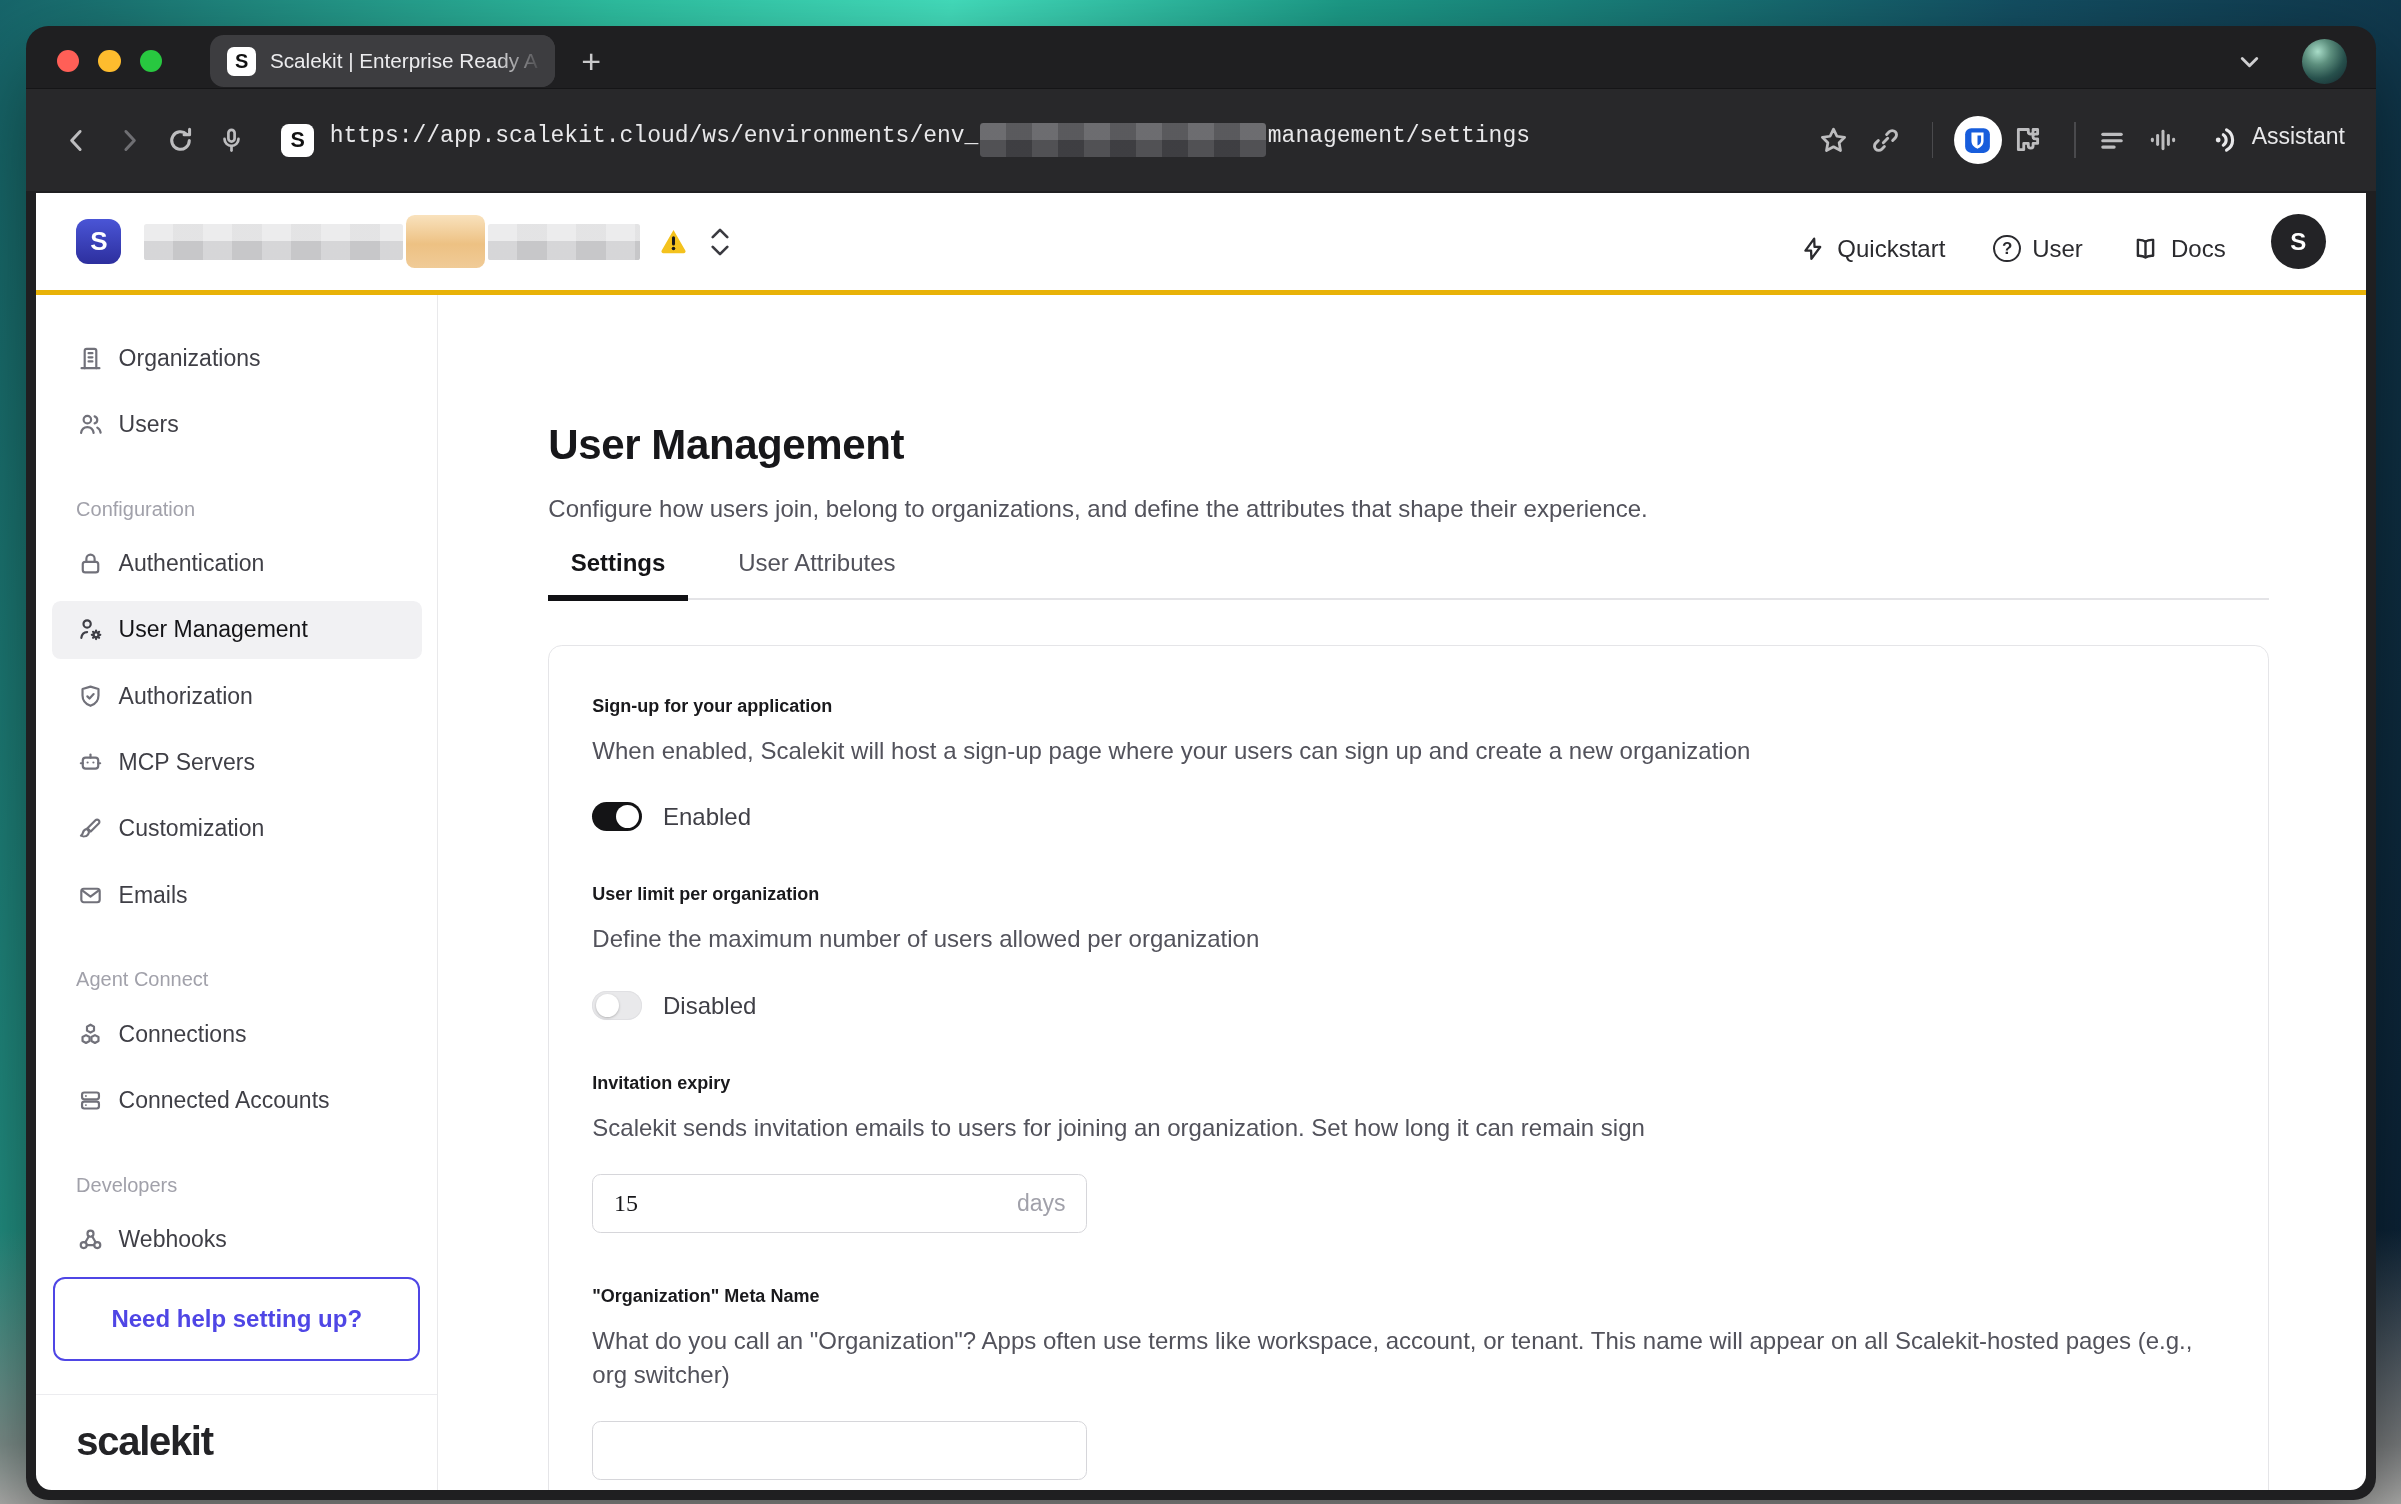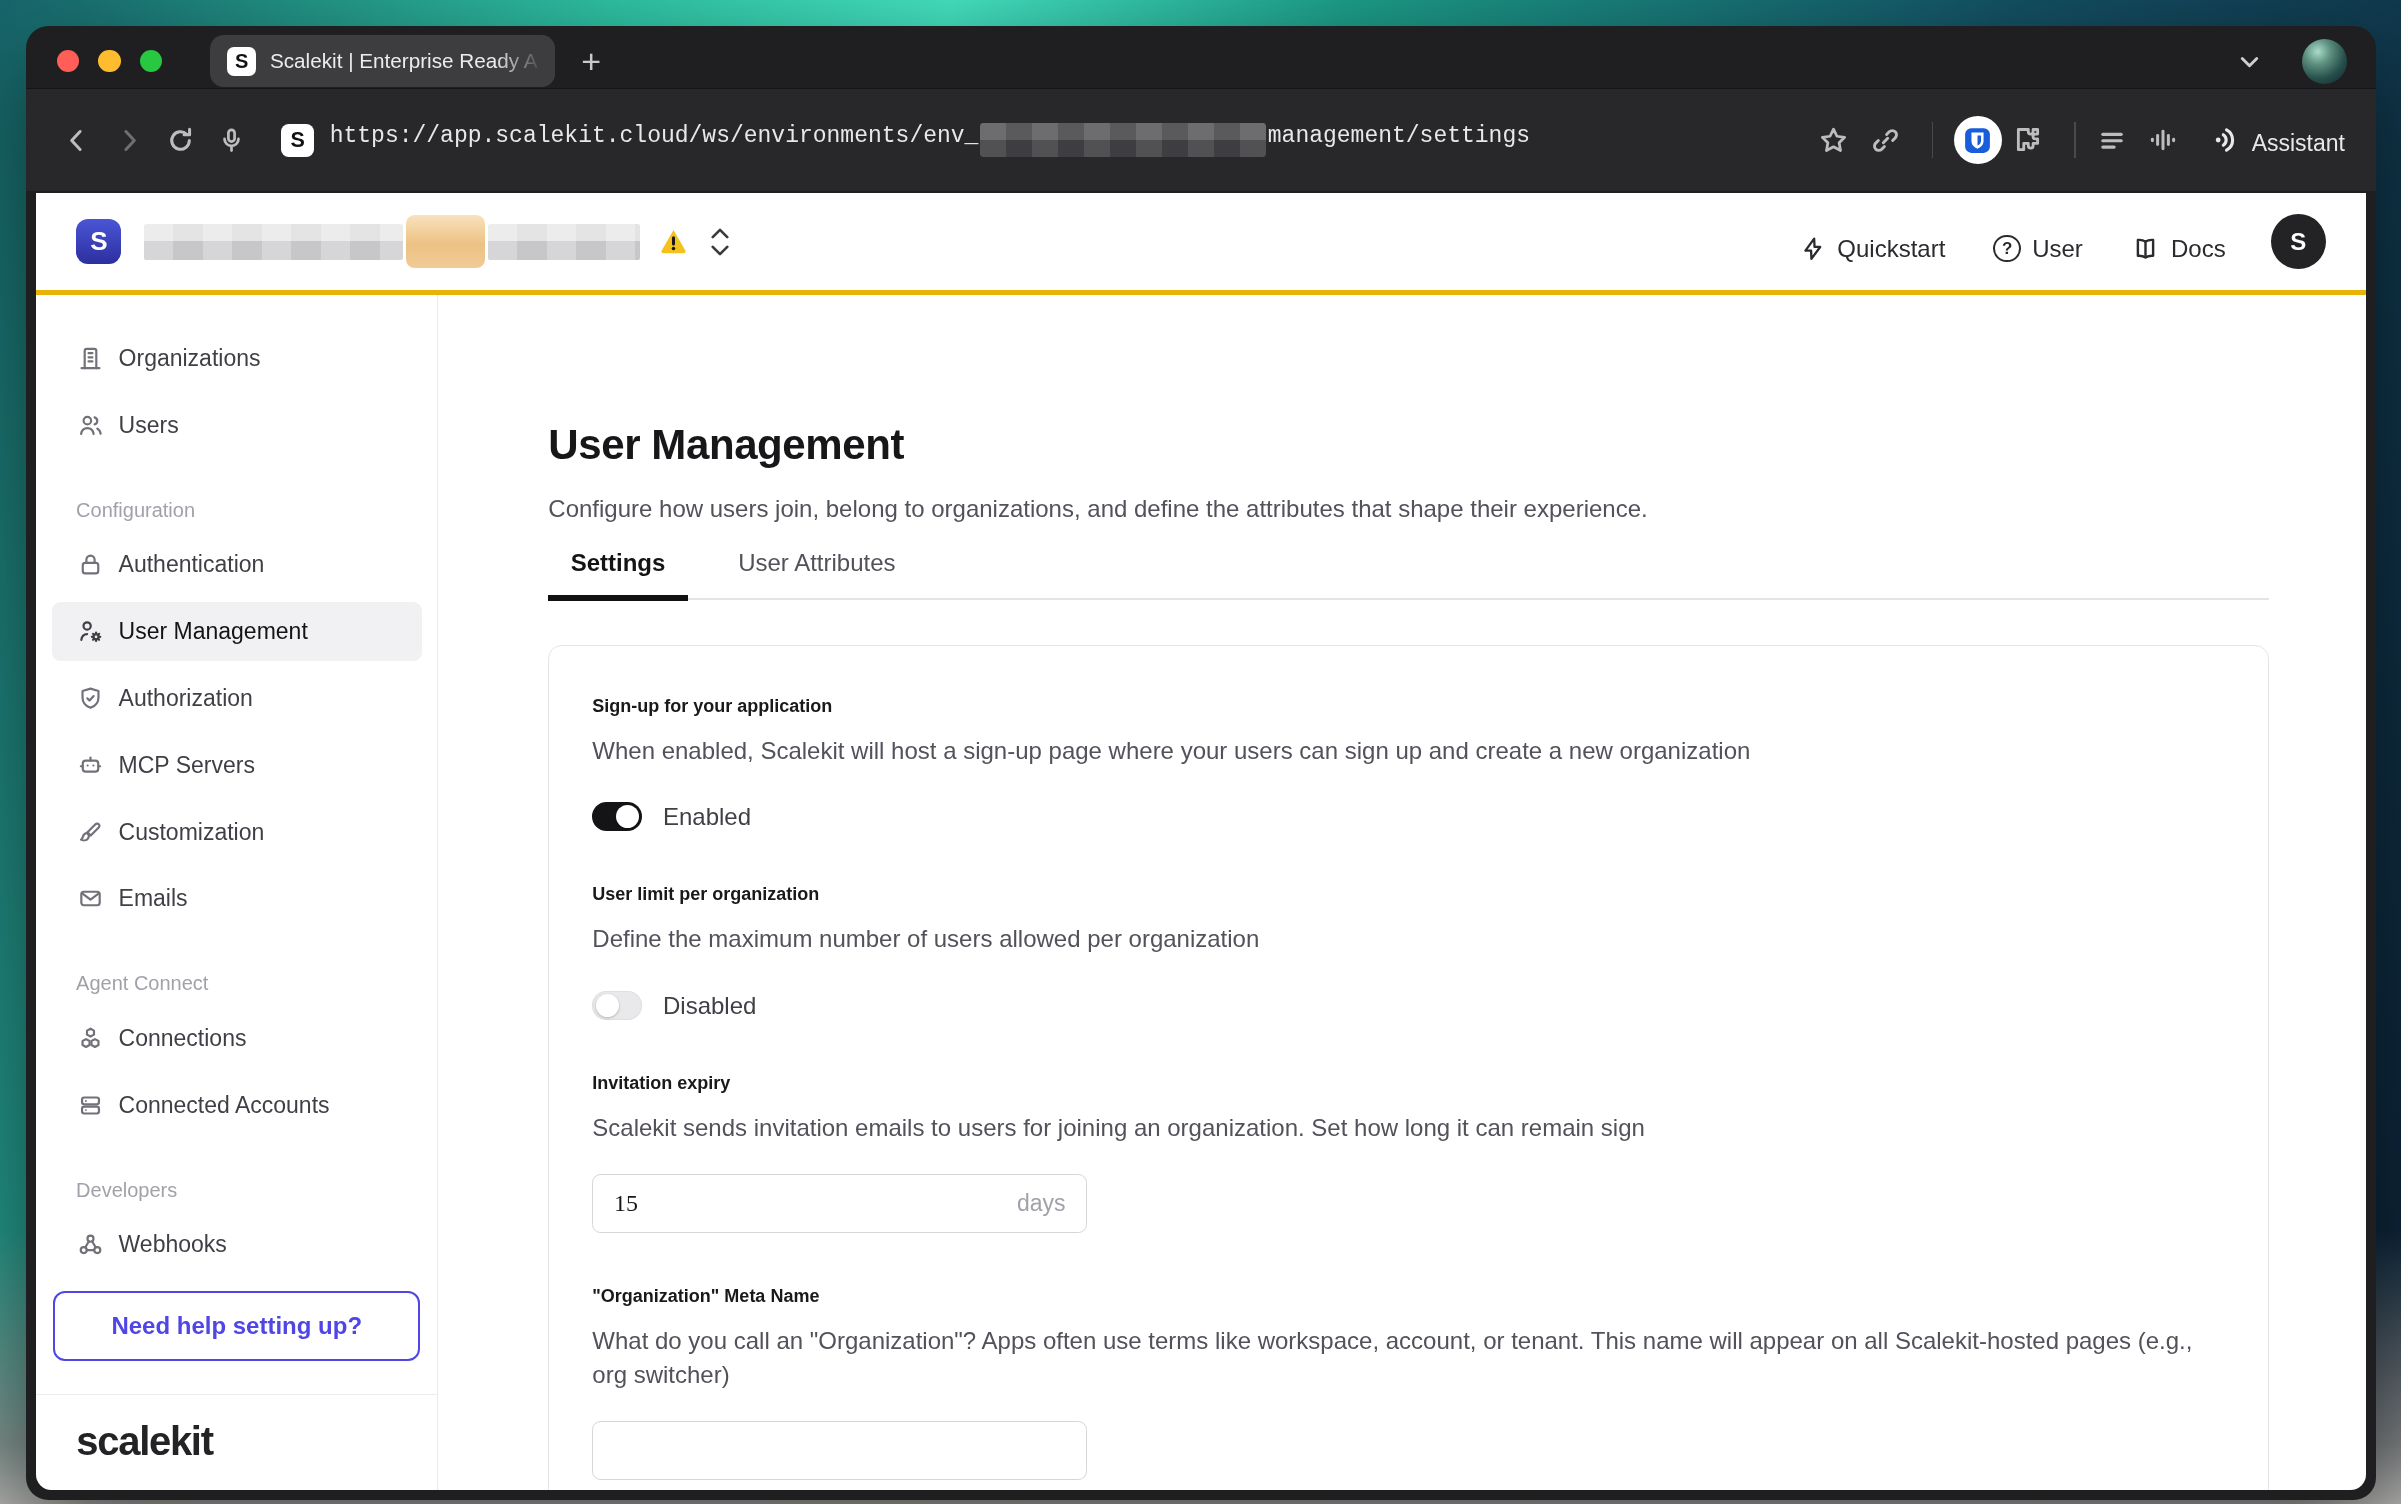--- a/index.html
+++ b/index.html
@@ -50,21 +50,21 @@
   .url-favicon { width:33px; height:33px; border-radius:7.8px; background:#fff; color:#111; font-size:21.5px; font-weight:800;
     display:flex; align-items:center; justify-content:center; margin:0 15.5px 0 19px; }
   .url-text { display:flex; align-items:flex-start; font-size:23px; color:#e8e8ea; white-space:nowrap;font-family:Liberation Mono, monospace; }
   .url-blur { display:inline-block; width:286px; height:34px; border-radius:3.4px; margin:0 1.7px;
     background:
       linear-gradient(180deg, rgba(255,255,255,.10) 0 50%, rgba(0,0,0,.12) 50% 100%),
       repeating-linear-gradient(90deg,#5c5c60 0 26px,#47474b 26px 52px); }
   .url-spacer { flex:1; }
   .sep-v { width:1.7px; height:36px; background:#4a4a4d; margin:0 15.5px; }
   .bw-badge { width:48px; height:48px; border-radius:50%; background:#fff; display:flex; align-items:center; justify-content:center; margin:0 5.2px; }
-  .assistant { display:flex; align-items:flex-end; gap:12px; margin-left:12px; }
+  .assistant { display:flex; align-items:flex-start; gap:12px; margin-left:12px; }
   .assistant-label { color:#e8e8ea; font-size:23px; font-weight:500; }
 
   
   .page { position:absolute; left:10.3px; right:10.3px; top:167px; bottom:10.3px; background:#fff;
     border-radius:0 0 15.5px 15.5px; overflow:hidden; display:flex; flex-direction:column; }
 
   
   .appheader { height:102px; min-height:102px; display:flex; align-items:center; padding:0 40px;
     border-bottom:5.2px solid #e8b207; }
   .app-logo { width:45px; height:45px; min-width:45px; border-radius:12px;
@@ -93,21 +93,21 @@
 
   
   .sidebar { width:402px; min-width:402px; border-right:1.7px solid #e9e9eb; display:flex; flex-direction:column;
     padding:34px 13.8px 0 13.8px; }
   .nav-item { height:59px; border-radius:8.6px; display:flex; align-items:center; padding:0 0 0 24px;
     margin:0 1.7px 7.8px 1.7px; color:#3f3f46; font-size:23px; }
   .nav-item .nav-ic-s { width:29px; min-width:29px; height:29px; margin-right:13.8px; display:flex; align-items:center; justify-content:center; }
   .nav-item.active { background:#f1f1f3; color:#141417; font-weight:500; }
   .group-label { font-size:20px; color:#a1a1aa; margin:36px 0 13.8px 26px; }
   .sb-bottom { margin-top:auto; }
-  .help-btn { display:block; margin:0 3.4px 33px 3.4px; height:70px; width:calc(100% - 6.9px);
+  .help-btn { display:block; margin:0 3.4px 33px 3.4px; height:84px; width:calc(100% - 6.9px);
     border:2.2px solid #4f46e5; border-radius:12px; background:#fff; color:#4f46e5;
     font-size:24px; font-weight:700; font-family:"Liberation Sans",sans-serif; }
   .brand-area { margin:0 -13.8px; border-top:1.7px solid #ececef; padding:24px 0 26px 40px; }
   .brand { font-size:40px; font-weight:700; color:#232326; letter-spacing:-1.3px; }
 
   
   .main { flex:1; padding:126px 97px 0 110px; overflow:hidden; }
   .page-title { font-size:42px; font-weight:600; color:#17171a; letter-spacing:-0.4px; }
   .page-sub { font-size:24px; color:#52525b; margin-top:26px; }
   .tabs { display:flex; gap:28px; margin-top:26px; border-bottom:2.6px solid #e4e4e7; }

